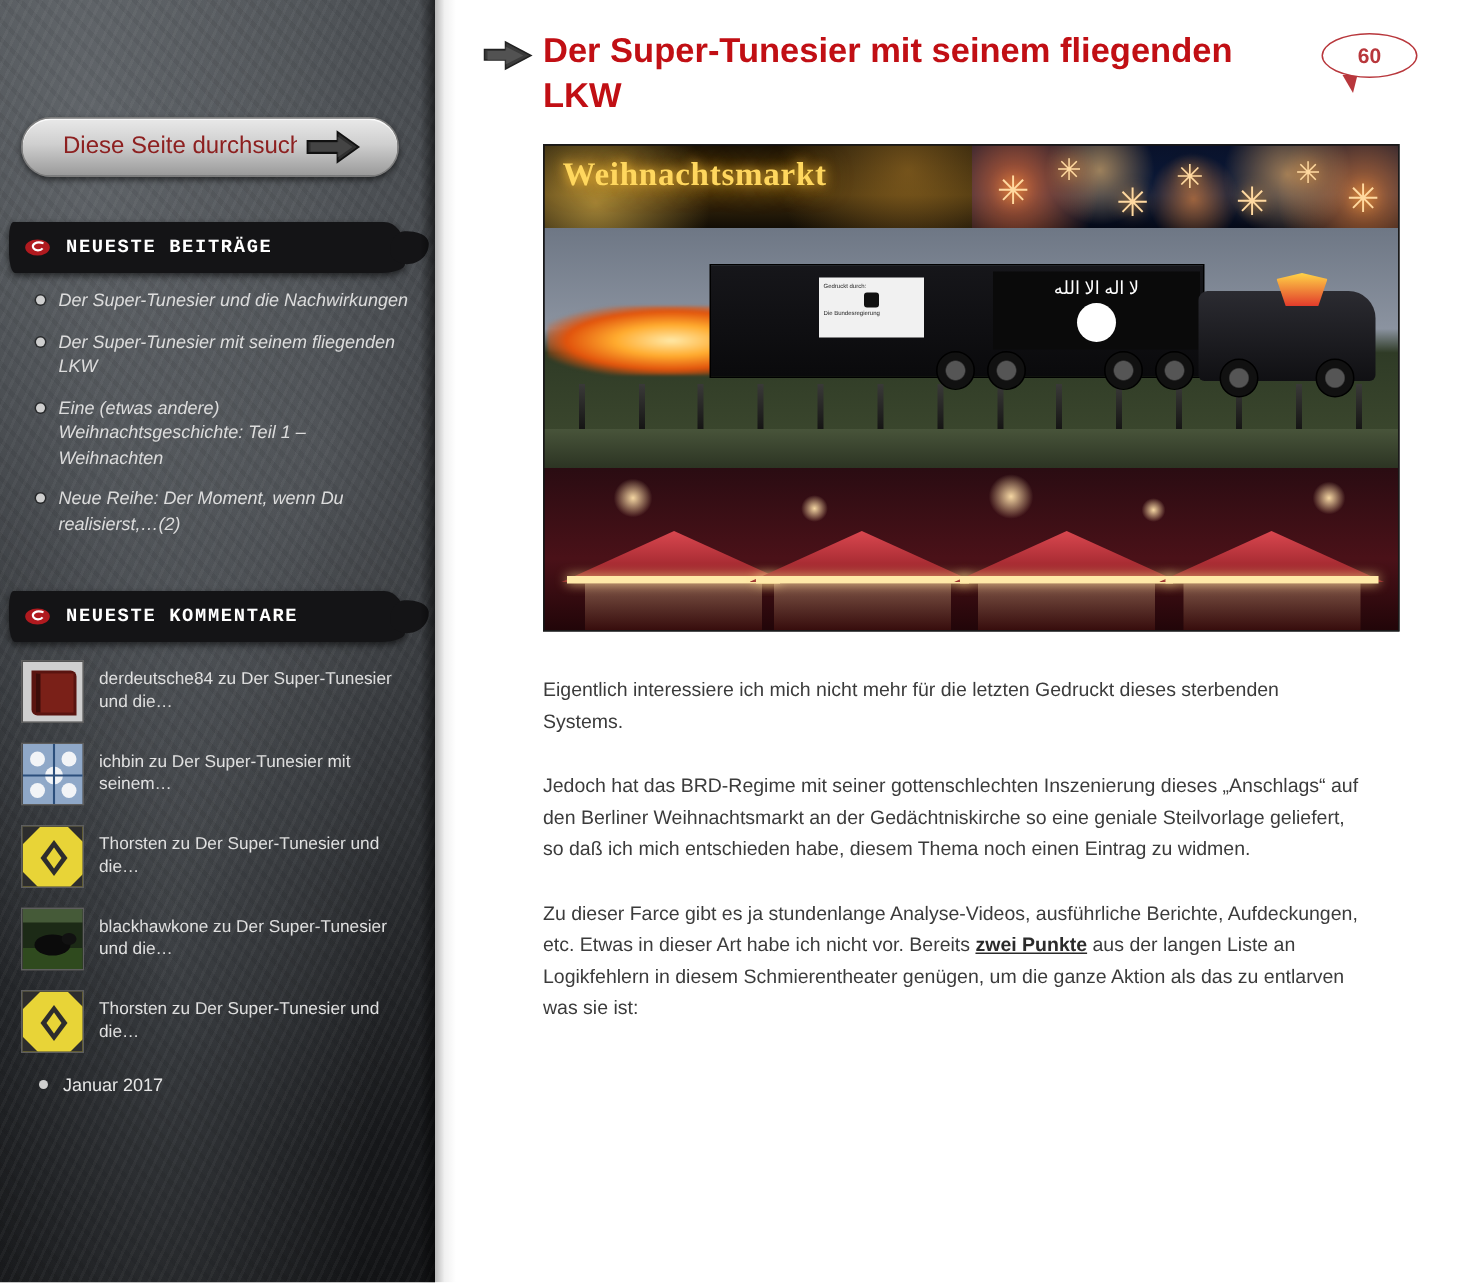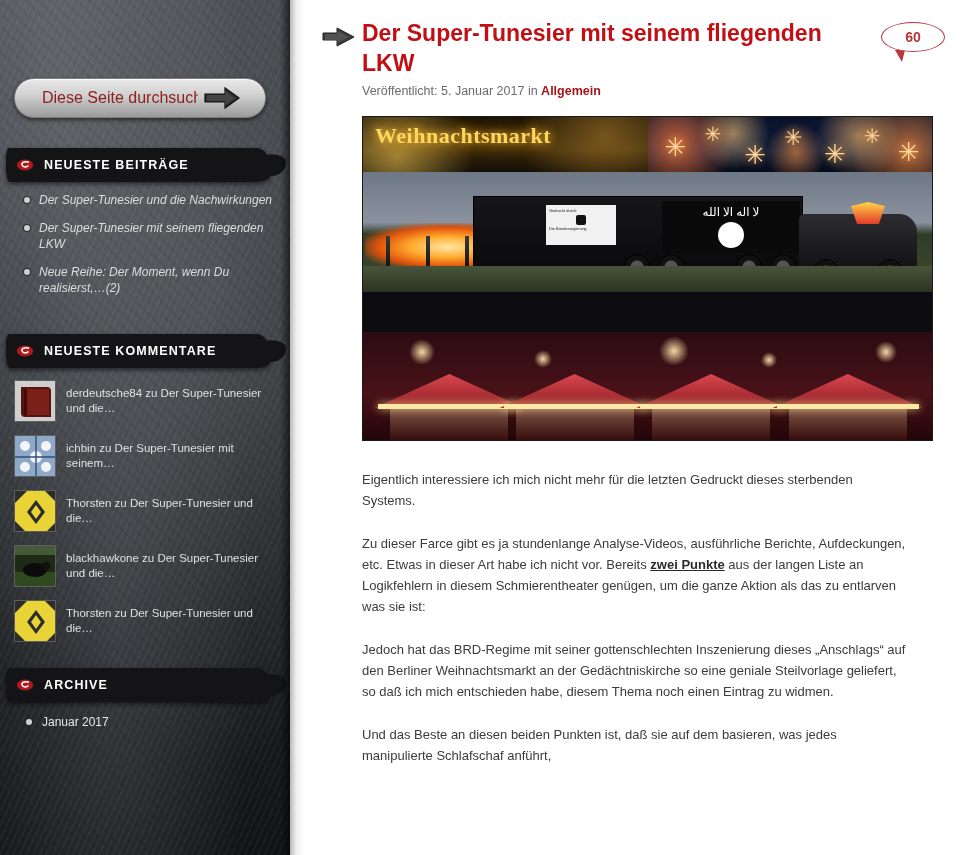--- a/index.html
+++ b/index.html
@@ -103,20 +103,21 @@
     margin-right: 10px;
     display:inline-block;
   }
   .sec-bullet svg { display:block; }
   .sec-title {
     position:relative; z-index:2;
     font-size: 12.5px; font-weight: bold;
     letter-spacing: 1.1px;
     color: #ffffff;
     text-transform: uppercase;
+    font-family: Liberation Mono, monospace;
   }
 
   ul.sb-list { list-style: none; margin: 10px 0 0 0; padding: 0 18px 0 22px; font-style: italic; }
   ul.sb-list li {
     position: relative;
     font-size: 12px;
     line-height: 16.5px;
     color: #dcdcdc;
     padding: 0 0 11px 17px;
   }
@@ -269,21 +270,21 @@
   }
   .star {
     position:absolute;
     color:#ffd9a0;
     font-size: 26px;
     line-height: 26px;
     text-shadow: 0 0 10px rgba(255,170,60,.95);
   }
 
   .c-mid {
-    position:absolute; left:0; top:55px; width:100%; height:120px;
+    position:absolute; left:0; top:55px; width:100%; height:160px;
     background: linear-gradient(to bottom, #6e7785 0%, #8b93a0 42%, #2f3b26 52%, #3f4b30 100%);
     overflow:hidden;
   }
   .flame {
     position:absolute; left:2px; top:52px;
     width: 110px; height: 46px;
     background: radial-gradient(ellipse at 75% 50%, #ffe9a8 0%, #ffab2e 32%, #e1530c 60%, rgba(120,20,0,0) 80%);
     filter: blur(1px);
   }
   .truck {
@@ -418,20 +419,21 @@
         <svg width="18" height="14" viewBox="0 0 18 14">
           <ellipse cx="9" cy="7" rx="8.2" ry="5.4" fill="#b01a1f"></ellipse>
           <path d="M13 4.2 C8 2.6 4.6 5 6.4 7.6 C7.6 9.4 11 9.3 12.4 7.6" fill="none" stroke="#fff" stroke-width="1.5"></path>
         </svg>
       </span>
       <span class="sec-title">NEUESTE BEITRÄGE</span>
     </div>
     <ul class="sb-list">
       <li><a href="#">Der Super-Tunesier und die Nachwirkungen</a></li>
       <li><a href="#">Der Super-Tunesier mit seinem fliegenden LKW</a></li>
+      <li><a href="#">Eine (etwas andere) Weihnachtsgeschichte: Teil 1 – Weihnachten</a></li>
       <li><a href="#">Neue Reihe: Der Moment, wenn Du realisierst,…(2)</a></li>
     </ul>
 
     <div class="sec-head">
       <div class="banner"></div>
       <span class="sec-bullet">
         <svg width="18" height="14" viewBox="0 0 18 14">
           <ellipse cx="9" cy="7" rx="8.2" ry="5.4" fill="#b01a1f"></ellipse>
           <path d="M13 4.2 C8 2.6 4.6 5 6.4 7.6 C7.6 9.4 11 9.3 12.4 7.6" fill="none" stroke="#fff" stroke-width="1.5"></path>
         </svg>
@@ -507,30 +509,20 @@
                 <path d="M42 42 L30 42 L42 30 Z"></path>
               <path d="M21 9 L30 21 L21 33 L12 21 Z"></path>
             </g>
             <path d="M21 14 L26 21 L21 28 L16 21 Z" fill="#e8d437"></path>
           </svg>
         </span>
         <span class="cm-text">Thorsten zu Der Super-Tunesier und die…</span>
       </li>
     </ul>
 
-    <div class="sec-head">
-      <div class="banner"></div>
-      <span class="sec-bullet">
-        <svg width="18" height="14" viewBox="0 0 18 14">
-          <ellipse cx="9" cy="7" rx="8.2" ry="5.4" fill="#b01a1f"></ellipse>
-          <path d="M13 4.2 C8 2.6 4.6 5 6.4 7.6 C7.6 9.4 11 9.3 12.4 7.6" fill="none" stroke="#fff" stroke-width="1.5"></path>
-        </svg>
-      </span>
-      <span class="sec-title">ARCHIVE</span>
-    </div>
     <ul class="ar-list">
       <li><span>Januar 2017</span></li>
 
     </ul>
   </aside>
 
   <main id="paper">
 
     <article class="post">
 
@@ -541,26 +533,20 @@
             <path d="M3 8 h12 V5 l12 6 -12 6 V14 H3 Z" fill="#6a6a6a" opacity=".5"></path>
           </svg>
         </div>
         <h1 class="post-title">Der Super-Tunesier mit seinem fliegenden LKW</h1>
         <div class="comment-bubble">
           <div class="tail"></div>
           <div class="ellipse">60</div>
         </div>
       </div>
 
-      <div class="post-meta">
-        <span>Veröffentlicht:</span>
-        <span>5. Januar 2017</span>
-        <span>in</span>
-        <a href="#">Allgemein</a>
-      </div>
 
       <div class="collage">
 
         <div class="c-top">
           <div class="c-top-left">
             <span class="marquee">Weihnachtsmarkt</span>
           </div>
           <div class="c-top-right">
             <span class="star" style="left:6%;  top:30%">✳</span>
             <span class="star" style="left:20%; top:8%; font-size:20px">✳</span>
@@ -642,22 +628,21 @@
           <div class="tent" style="left:72%">
             <div class="roof"></div>
               <div class="rim"></div>
               <div class="body"></div>
           </div>
         </div>
       </div>
 
       <div class="body-text">
         <p>Eigentlich interessiere ich mich nicht mehr für die letzten Gedruckt dieses sterbenden Systems.</p>
+        <p>Jedoch hat das BRD-Regime mit seiner gottenschlechten Inszenierung dieses „Anschlags“ auf den Berliner Weihnachtsmarkt an der Gedächtniskirche so eine geniale Steilvorlage geliefert, so daß ich mich entschieden habe, diesem Thema noch einen Eintrag zu widmen.</p>
         <p>
           <span>Zu dieser Farce gibt es ja stundenlange Analyse-Videos, ausführliche Berichte, Aufdeckungen, etc. Etwas in dieser Art habe ich nicht vor. Bereits </span><a class="inline-link" href="#">zwei Punkte</a><span> aus der langen Liste an Logikfehlern in diesem Schmierentheater genügen, um die ganze Aktion als das zu entlarven was sie ist:</span>
         </p>
-        <p>Jedoch hat das BRD-Regime mit seiner gottenschlechten Inszenierung dieses „Anschlags“ auf den Berliner Weihnachtsmarkt an der Gedächtniskirche so eine geniale Steilvorlage geliefert, so daß ich mich entschieden habe, diesem Thema noch einen Eintrag zu widmen.</p>
-        <p>Und das Beste an diesen beiden Punkten ist, daß sie auf dem basieren, was jedes manipulierte Schlafschaf anführt,</p>
       </div>
 
     </article>
   </main>
 </div>
 
 </body></html>

